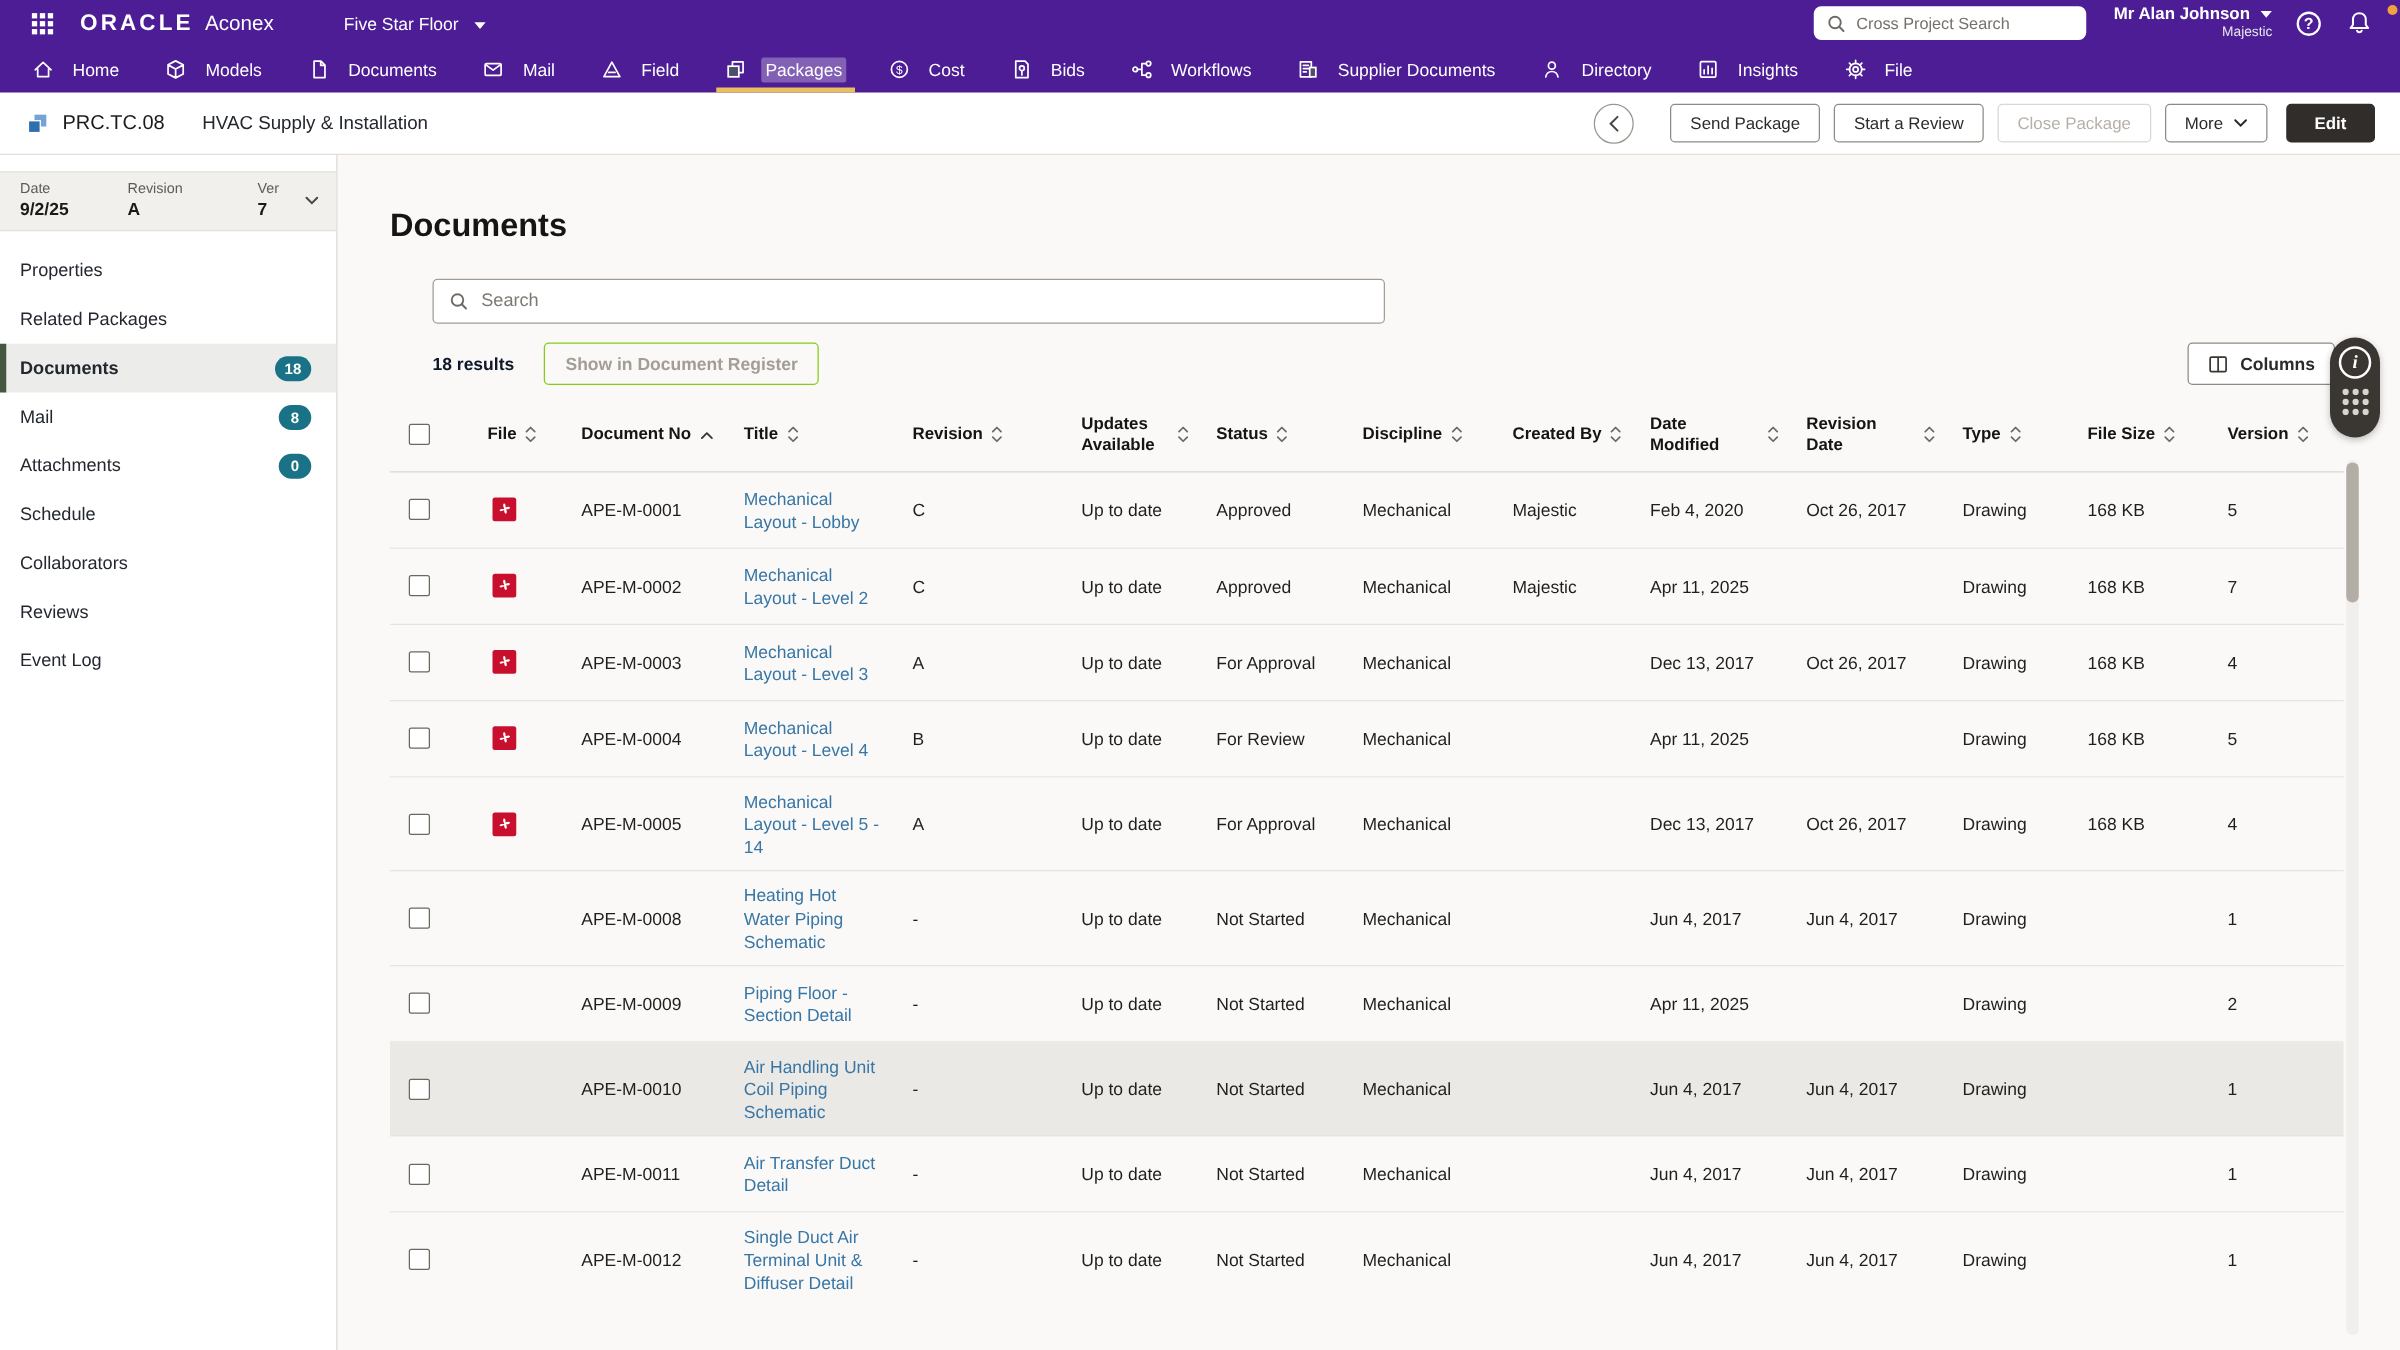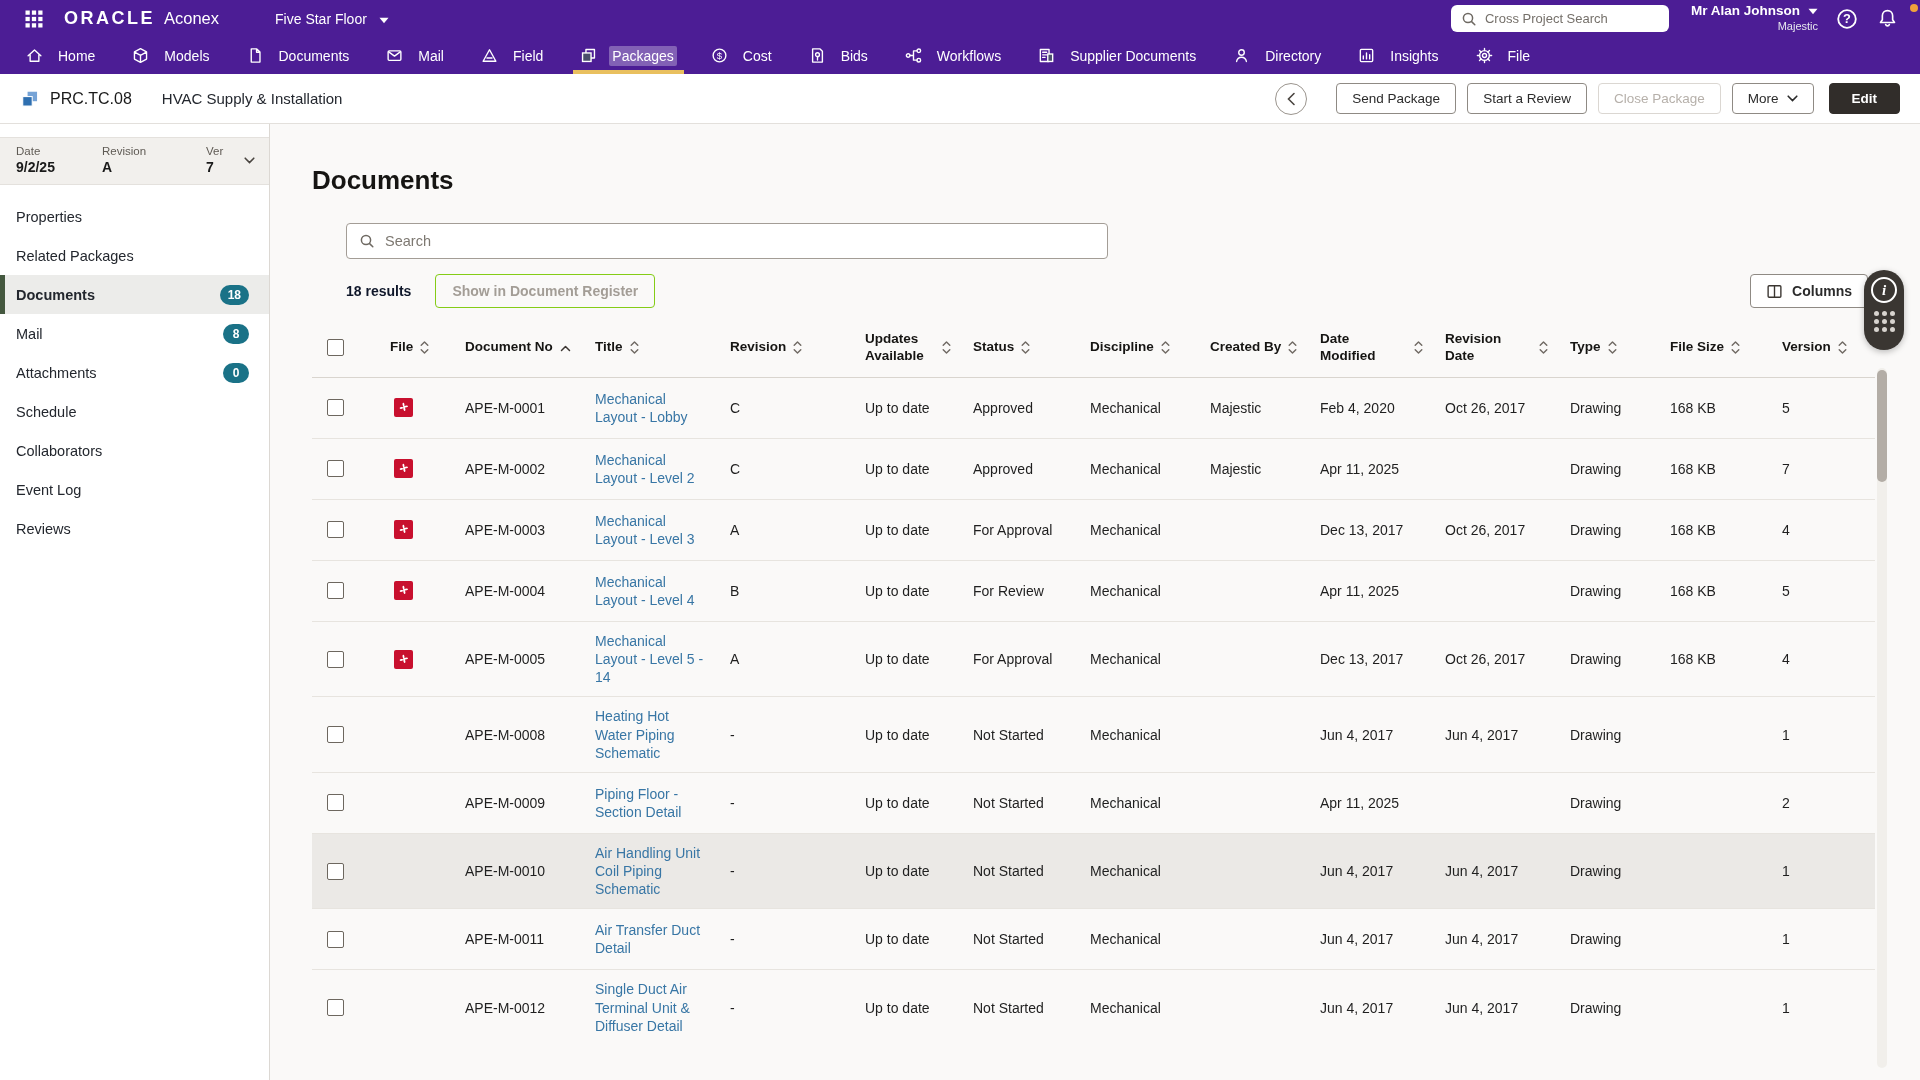--- a/index.html
+++ b/index.html
@@ -364,24 +364,24 @@
           <span>Attachments</span>
           <span class="badge">0</span>
         </div>
         <div class="menu-item">
           <span>Schedule</span>
         </div>
         <div class="menu-item">
           <span>Collaborators</span>
         </div>
         <div class="menu-item">
+          <span>Reviews</span>
+        </div>
+        <div class="menu-item">
           <span>Event Log</span>
-        </div>
-        <div class="menu-item">
-          <span>Reviews</span>
         </div>
       </div>
   </div>
 
   <div class="main">
     <h1 class="page-title">Documents</h1>
 
     <div class="search-wrap">
       <span style="display:flex">
           <svg width="16" height="16" viewBox="0 0 16 16">

